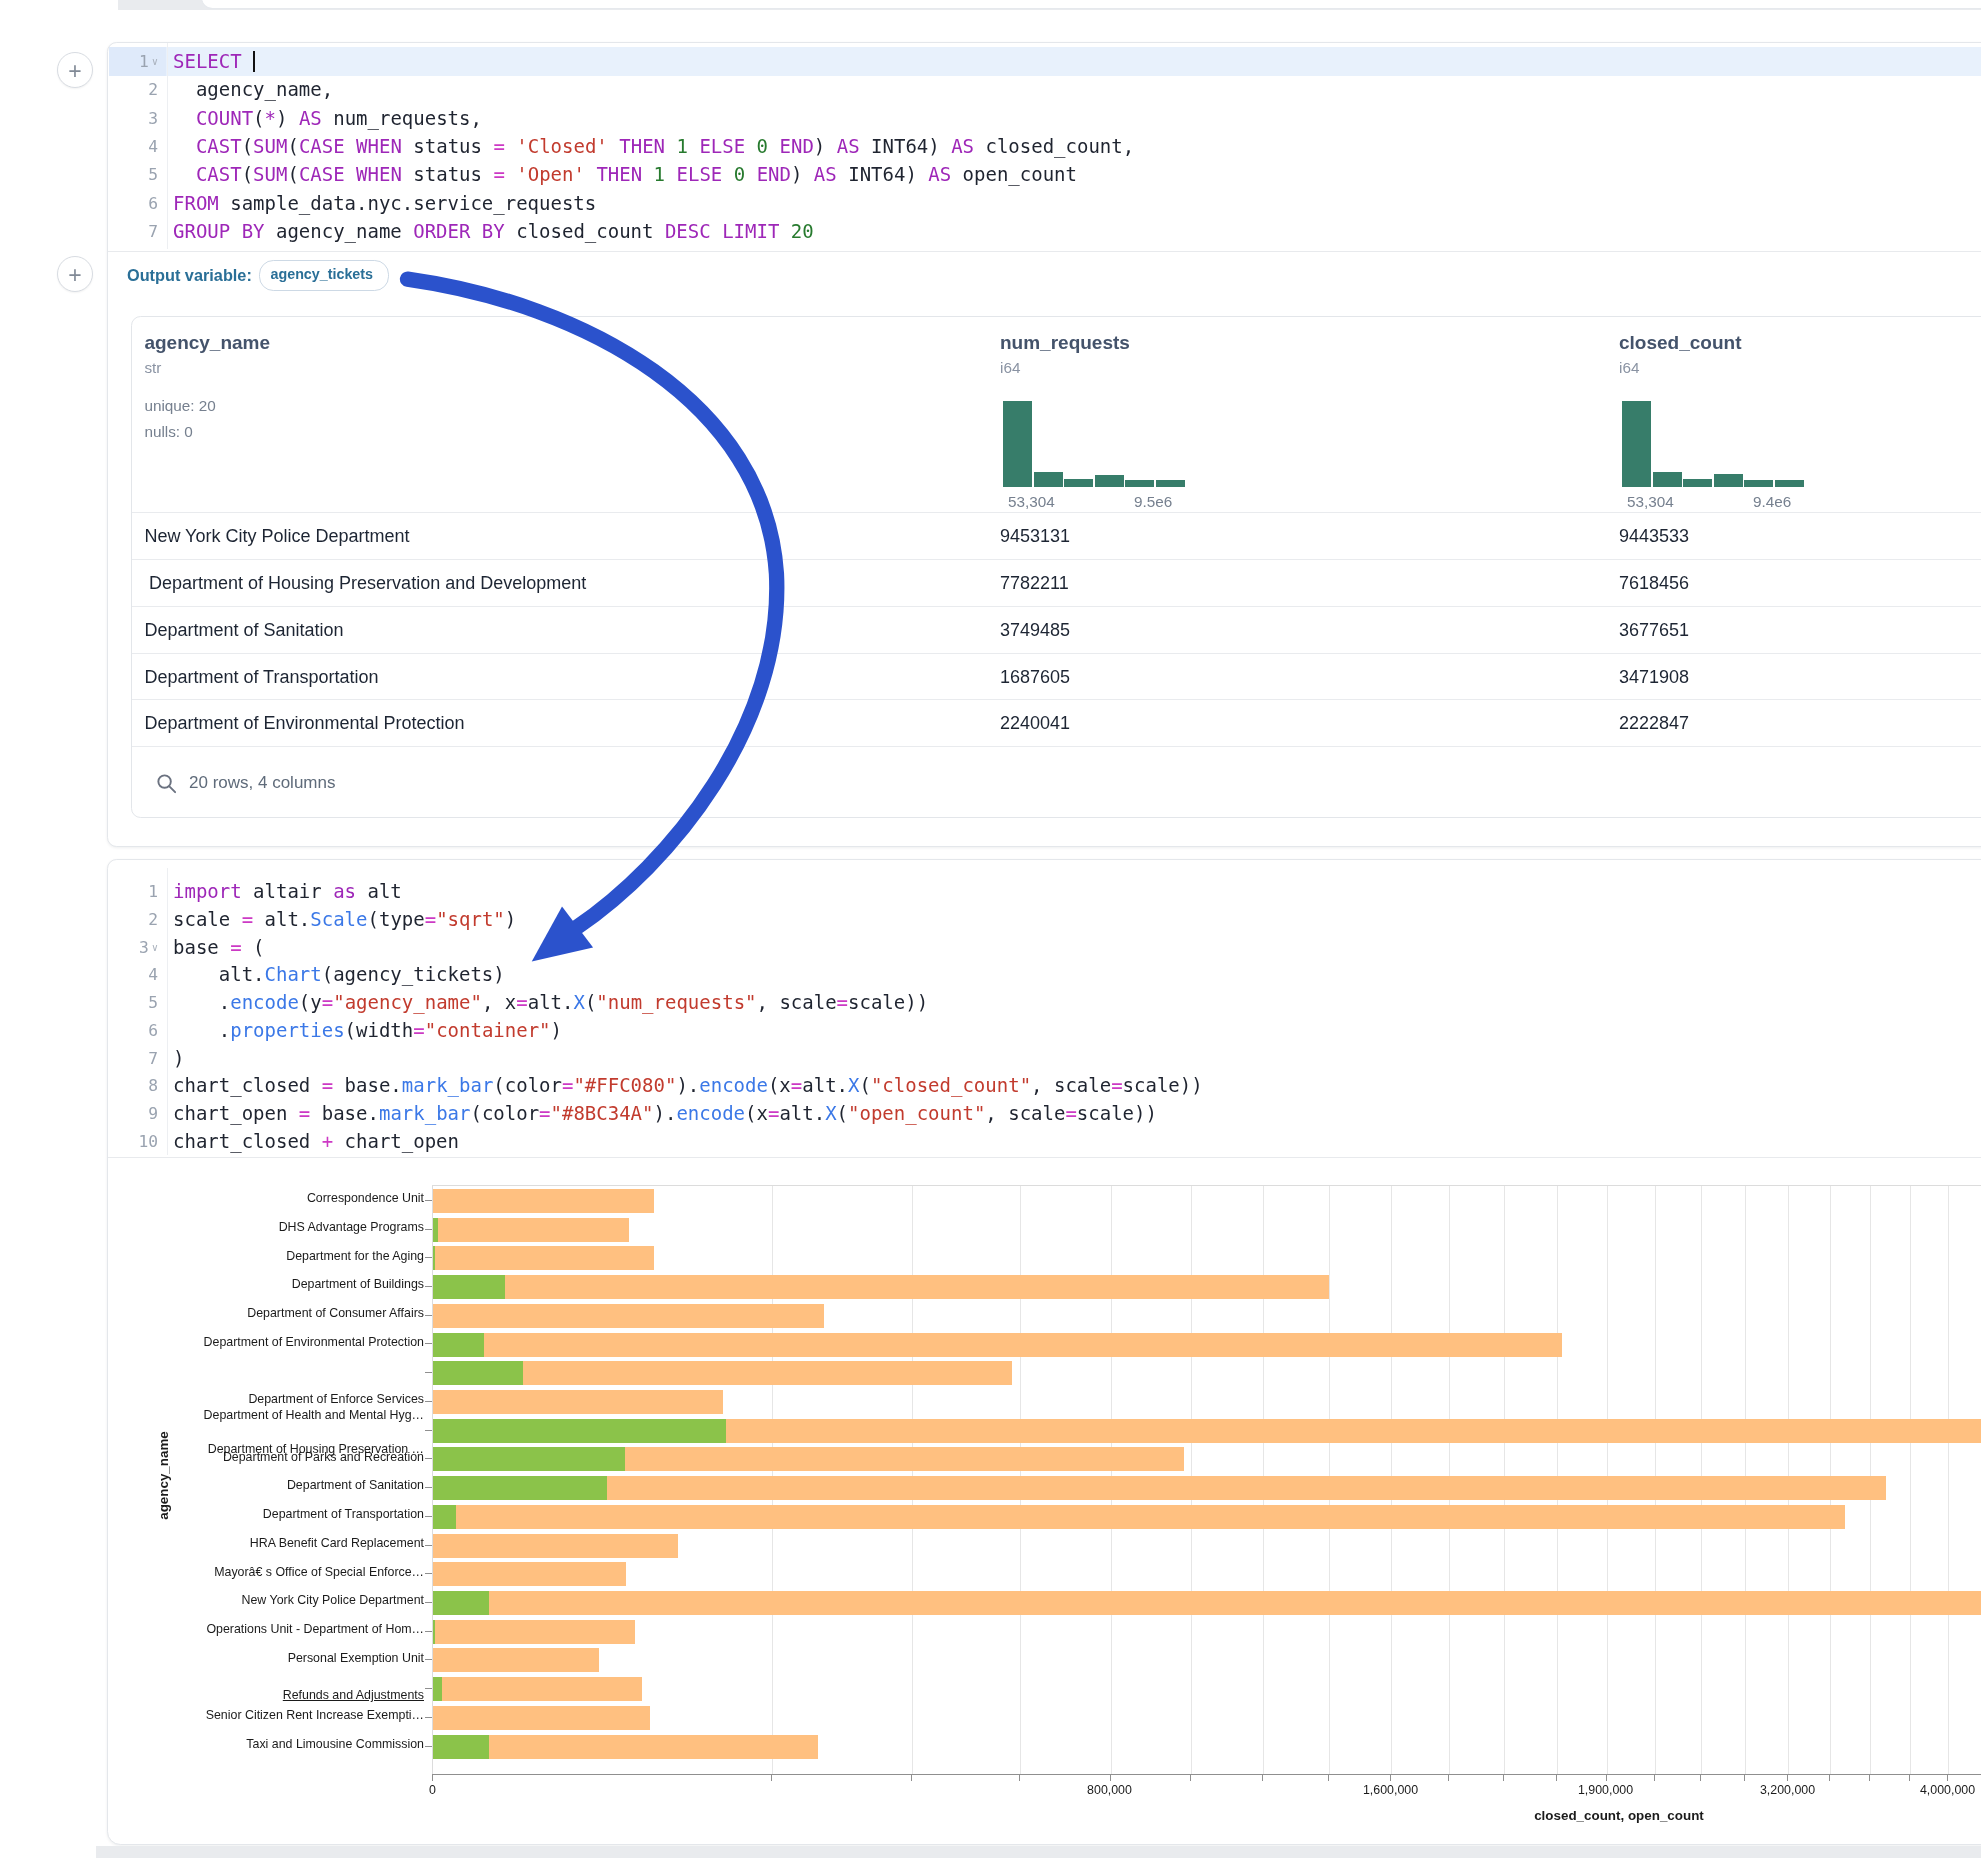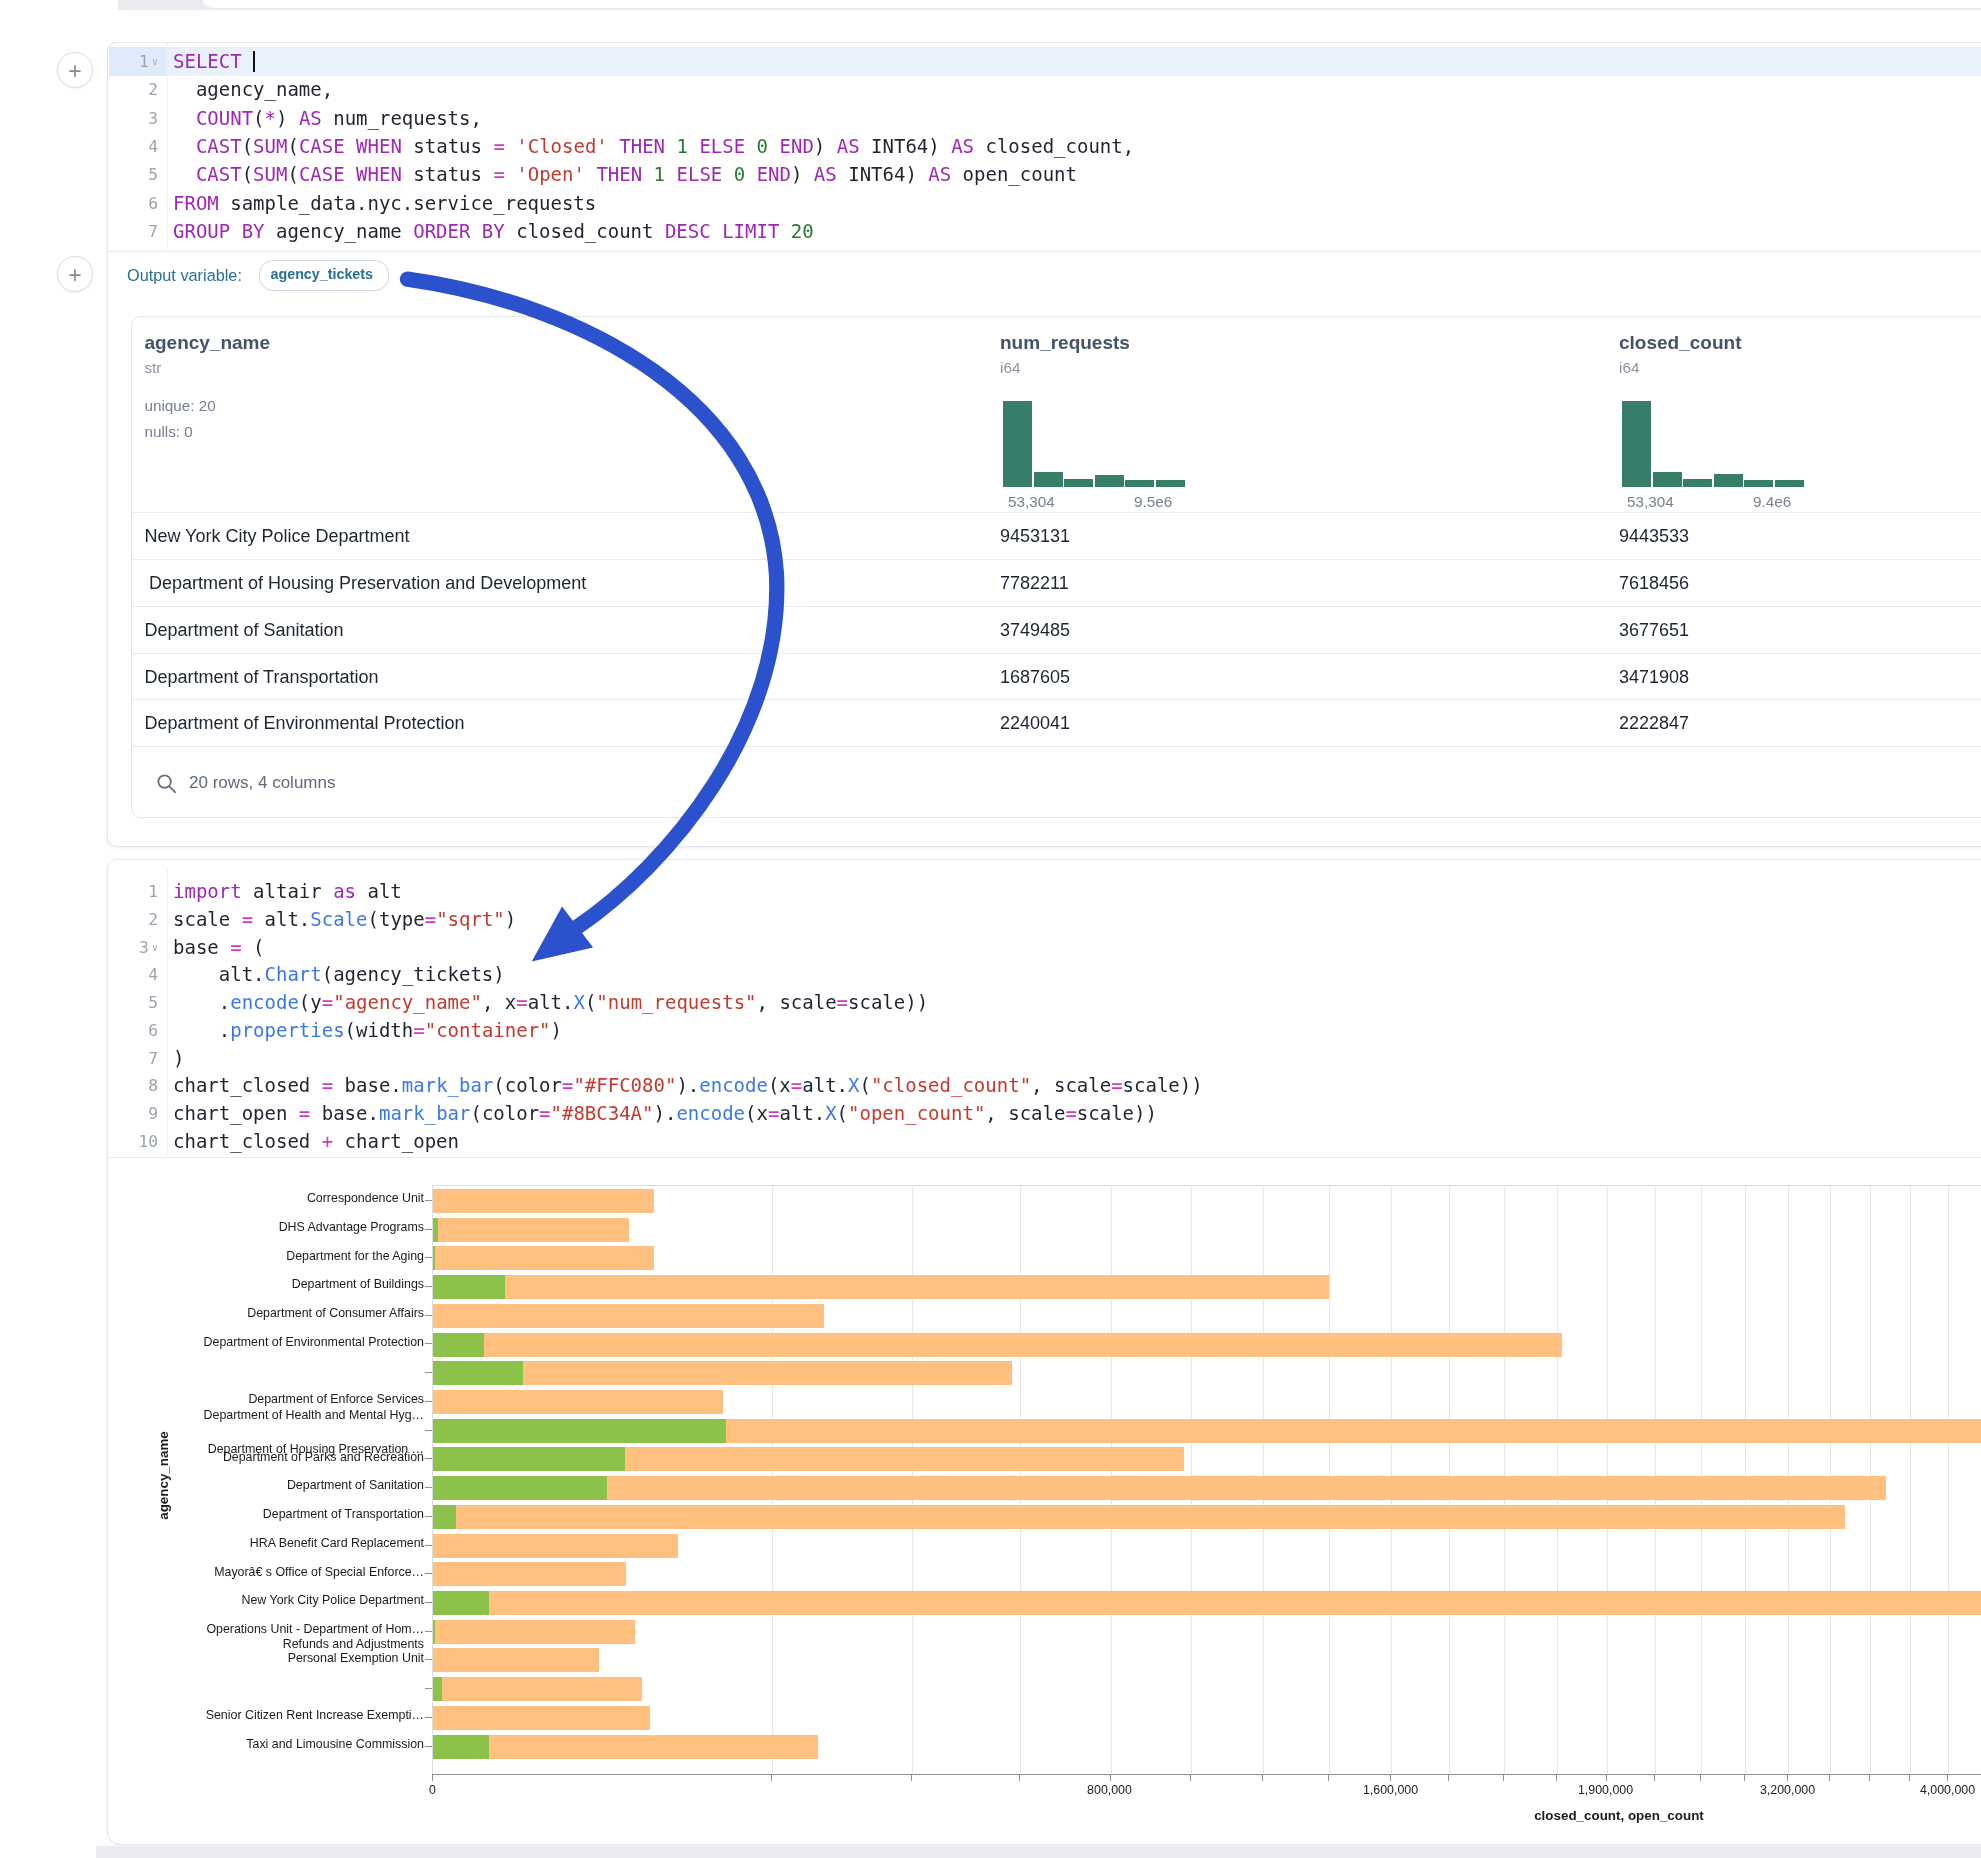--- a/index.html
+++ b/index.html
@@ -16,21 +16,21 @@
   .tk-k{color:#9E27B8;} .tk-s{color:#C23B2E;} .tk-n{color:#277A2E;}
   .tk-o{color:#CC39C4;} .tk-m{color:#3B78E7;} .tk-p{color:#1f2430;}
   .tk-cursor{display:inline-block;width:1.9px;height:21px;background:#111;vertical-align:-3.8px;}
   .fold{color:#aab2bd;font-size:10.5px;margin-left:2.9px;vertical-align:1.9px;}
   .hl{position:absolute;left:1px;right:1px;height:29px;background:#e8f1fc;}
   .hl-gut{position:absolute;left:1px;width:57px;height:29px;background:#dfeafa;}
   .divider{position:absolute;left:0;right:0;height:1px;background:#e8eaed;}
   .plus-btn{position:absolute;width:36px;height:36px;border-radius:50%;border:1px solid #d8dce2;
             background:#fff;color:#818a96;font-size:23px;line-height:34px;text-align:center;
             box-shadow:0 1px 1.9px rgba(0,0,0,.05);}
-  .outvar-label{position:absolute;font-size:16.3px;font-weight:normal;color:#2a6f97;}
+  .outvar-label{position:absolute;font-size:16.3px;font-weight:bold;color:#2a6f97;}
   .outvar-pill{position:absolute;height:29px;width:117px;border:1.4px solid #cdd9e5;border-radius:14.3px;
                background:#fff;color:#2a6f97;font-size:14.3px;font-weight:600;line-height:27px;
                padding:0 0 0 10.5px;overflow:hidden;white-space:nowrap;}
   
   .tbl-colname{position:absolute;font-size:19px;font-weight:bold;color:#44536b;}
   .tbl-coltype{position:absolute;font-size:15.3px;color:#8a93a3;}
   .tbl-stat{position:absolute;font-size:15.3px;color:#76808f;}
   .hist{position:absolute;width:184px;height:86px;}
   .hist .hbar{position:absolute;bottom:0;background:#377d6a;}
   .hist-lbl{position:absolute;font-size:15.3px;color:#76808f;}
@@ -267,21 +267,21 @@
           <div class="ylab" style="top: 676px;">HRA Benefit Card Replacement</div>
           <div class="ytick" style="left: 317px; top: 685px;"></div>
           <div class="ylab" style="top: 705px;">Mayorâ€ s Office of Special Enforce…</div>
           <div class="ytick" style="left: 317px; top: 713px;"></div>
           <div class="ylab" style="top: 733px;">New York City Police Department</div>
           <div class="ytick" style="left: 317px; top: 742px;"></div>
           <div class="ylab" style="top: 762px;">Operations Unit - Department of Hom…</div>
           <div class="ytick" style="left: 317px; top: 771px;"></div>
           <div class="ylab" style="top: 791px;">Personal Exemption Unit</div>
           <div class="ytick" style="left: 317px; top: 799px;"></div>
-          <div class="ylab" style="top: 777px;">Refunds and Adjustments</div>
+          <div class="ylab" style="top: 828px; text-decoration: underline;">Refunds and Adjustments</div>
           <div class="ytick" style="left: 317px; top: 828px;"></div>
           <div class="ylab" style="top: 848px;">Senior Citizen Rent Increase Exempti…</div>
           <div class="ytick" style="left: 317px; top: 857px;"></div>
           <div class="ylab" style="top: 877px;">Taxi and Limousine Commission</div>
           <div class="ytick" style="left: 317px; top: 886px;"></div>
         </div>
       <div id="chart-xaxis">
           <div class="xtick" style="left: 324px; top: 914px;"></div>
           <div class="xtick" style="left: 663px; top: 914px;"></div>
           <div class="xtick" style="left: 803px; top: 914px;"></div>

